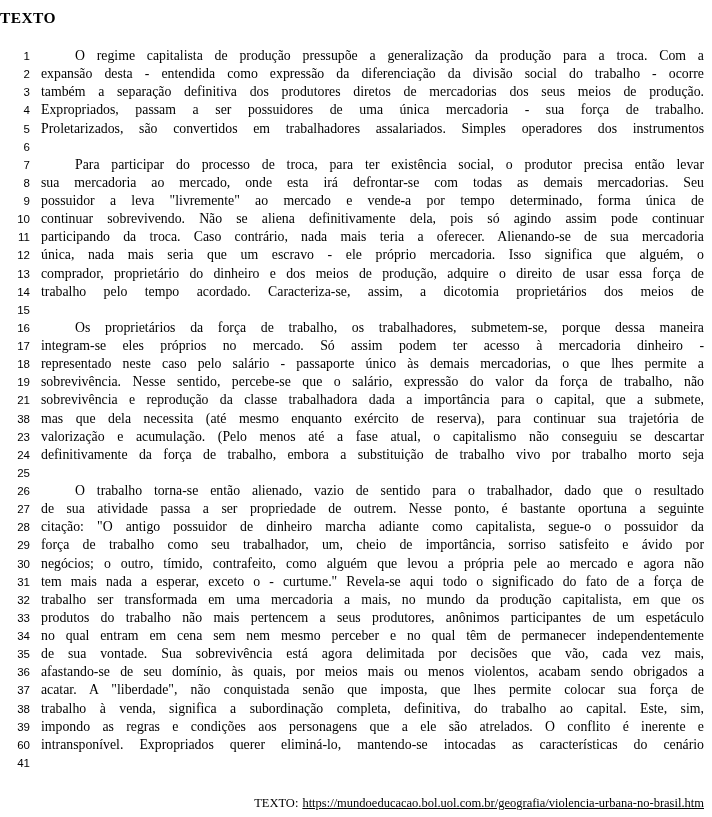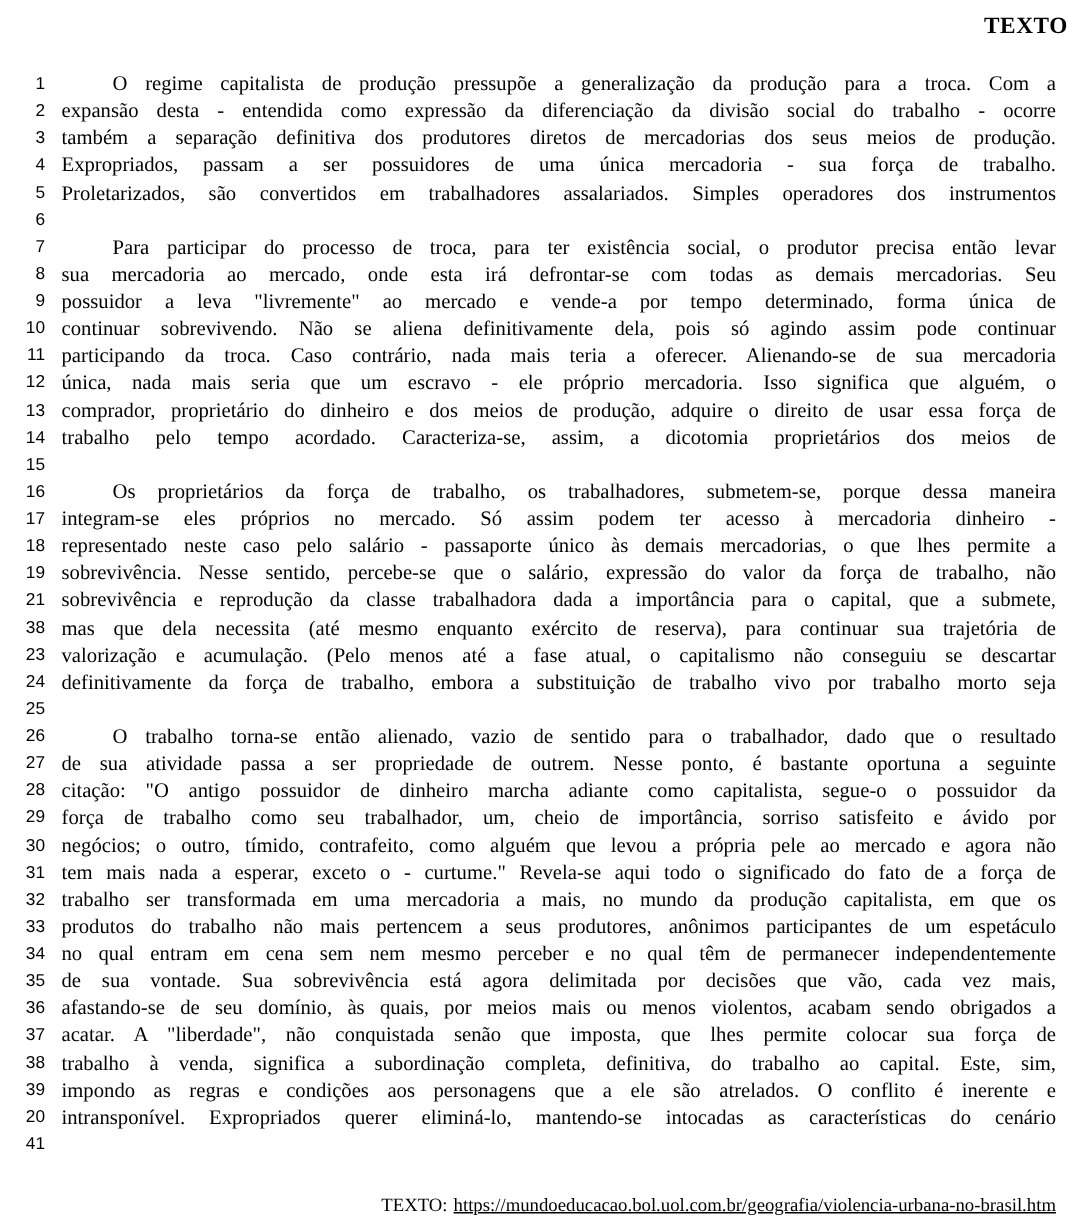--- a/index.html
+++ b/index.html
@@ -14,21 +14,21 @@
     width: 712px;
     height: 817px;
     background: #ffffff;
     overflow: hidden;
   }
   .title {
     position: absolute;
     top: 9px;
     left: 0;
     right: 0;
-    text-align: right;
+    text-align: left;
     font-size: 15.5px;
     font-weight: bold;
     letter-spacing: 0.4px;
     font-family: "Liberation Serif", serif;
   }
   .lines {
     position: absolute;
     top: 47px;
     left: 0;
     width: 712px;
@@ -234,21 +234,21 @@
       </div>
       <div class="row">
         <span class="num">38</span>
         <span class="txt">trabalho à venda, significa a subordinação completa, definitiva, do trabalho ao capital. Este, sim,</span>
       </div>
       <div class="row">
         <span class="num">39</span>
         <span class="txt">impondo as regras e condições aos personagens que a ele são atrelados. O conflito é inerente e</span>
       </div>
       <div class="row">
-        <span class="num">20</span>
+        <span class="num">60</span>
         <span class="txt">intransponível. Expropriados querer eliminá-lo, mantendo-se intocadas as características do cenário</span>
       </div>
       <div class="row nojust">
         <span class="num">41</span>
         <span class="txt">em que se insere.</span>
       </div>
     </div>
 
   <div class="footer">
     <span>TEXTO:</span><a class="url">https://mundoeducacao.bol.uol.com.br/geografia/violencia-urbana-no-brasil.htm</a>

